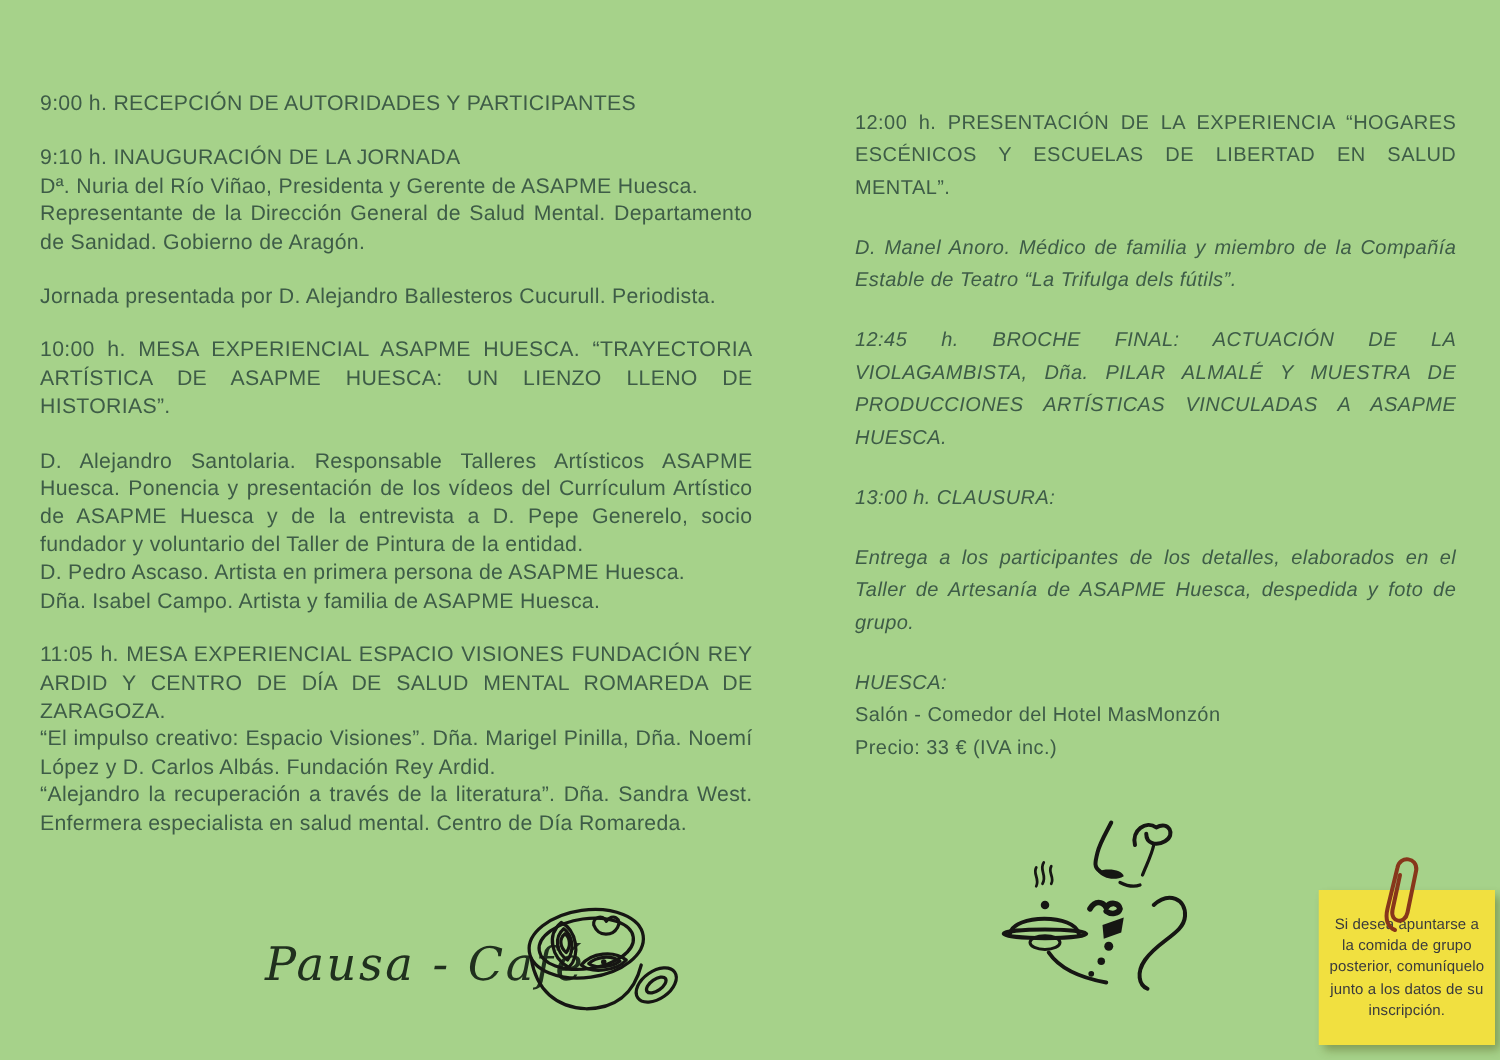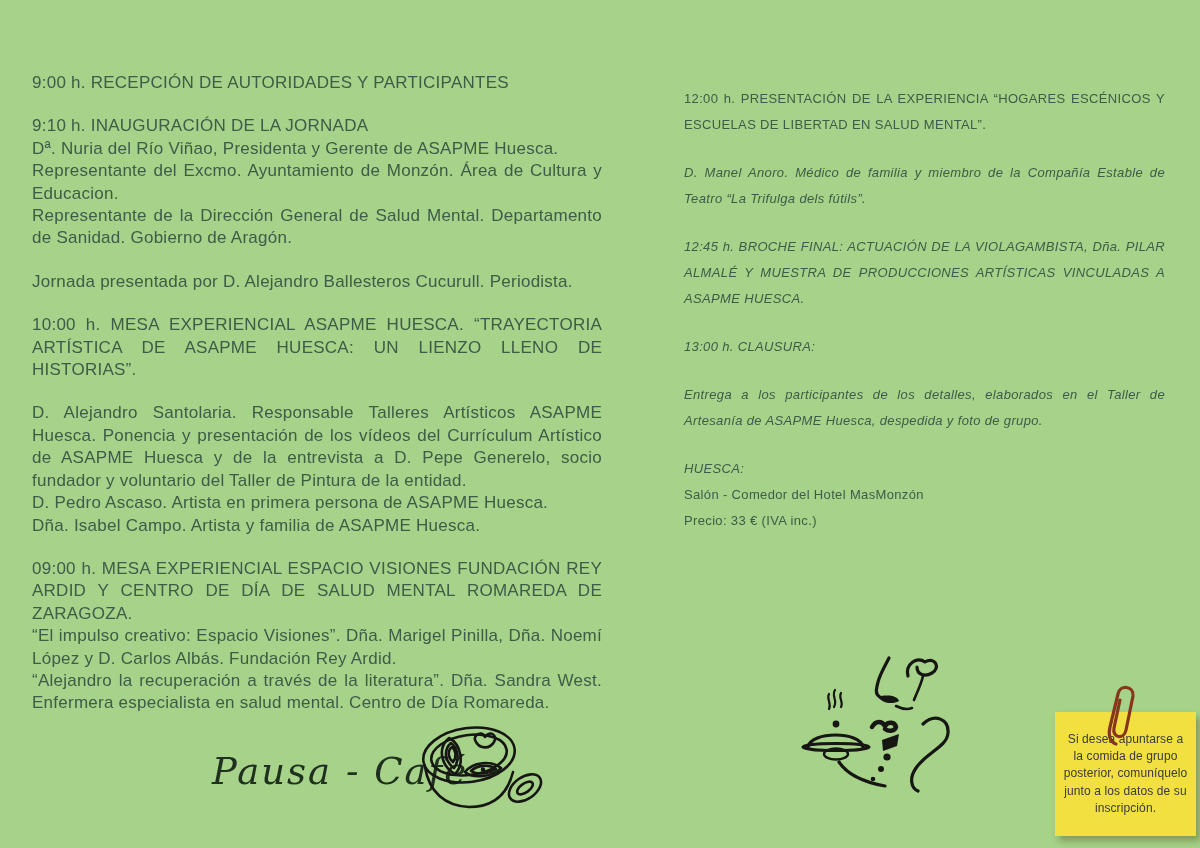--- a/index.html
+++ b/index.html
@@ -13,21 +13,21 @@
   }
   .page{position:absolute;inset:0;}
   .col{position:absolute;}
   .col p{margin:0;text-align:justify;}
   .col-left{
     left:32px;top:72px;width:570px;
     font-size:17px;line-height:22.4px;letter-spacing:0.25px;
   }
   .col-right{
     left:684px;top:86px;width:481px;
-    font-size:13px;line-height:26px;letter-spacing:0.35px;
+    font-size:16px;line-height:26px;letter-spacing:0.35px;
   }
   .col-left .gap{margin-top:21px;}
   .col-right .gap{margin-top:22px;font-style:italic;}
   .pausa{
     position:absolute;left:212px;top:750px;
     font-family:"DejaVu Serif", serif;font-style:italic;
     font-size:37px;color:#20301e;letter-spacing:2px;
     white-space:nowrap;
   }
   .cup-svg{position:absolute;left:417px;top:722px;}
@@ -45,28 +45,27 @@
 </style>
 </head>
 <body>
 
 <div class="page">
 
   <div class="col col-left">
     <p>9:00 h. RECEPCIÓN DE AUTORIDADES Y PARTICIPANTES</p>
     <p class="gap">9:10 h. INAUGURACIÓN DE LA JORNADA</p>
     <p>Dª. Nuria del Río Viñao, Presidenta y Gerente de ASAPME Huesca.</p>
-    <p>Representante del Excmo. Ayuntamiento de Monzón. Área de Cultura y Educacion.</p>
     <p>Representante de la Dirección General de Salud Mental. Departamento de Sanidad. Gobierno de Aragón.</p>
     <p class="gap">Jornada presentada por D. Alejandro Ballesteros Cucurull. Periodista.</p>
     <p class="gap">10:00 h. MESA EXPERIENCIAL ASAPME HUESCA. “TRAYECTORIA ARTÍSTICA DE ASAPME HUESCA: UN LIENZO LLENO DE HISTORIAS”.</p>
     <p class="gap">D. Alejandro Santolaria. Responsable Talleres Artísticos ASAPME Huesca. Ponencia y presentación de los vídeos del Currículum Artístico de ASAPME Huesca y de la entrevista a D. Pepe Generelo, socio fundador y voluntario del Taller de Pintura de la entidad.</p>
     <p>D. Pedro Ascaso. Artista en primera persona de ASAPME Huesca.</p>
     <p>Dña. Isabel Campo. Artista y familia de ASAPME Huesca.</p>
-    <p class="gap">09:00 h. MESA EXPERIENCIAL ESPACIO VISIONES FUNDACIÓN REY ARDID Y CENTRO DE DÍA DE SALUD MENTAL ROMAREDA DE ZARAGOZA.</p>
+    <p class="gap">11:05 h. MESA EXPERIENCIAL ESPACIO VISIONES FUNDACIÓN REY ARDID Y CENTRO DE DÍA DE SALUD MENTAL ROMAREDA DE ZARAGOZA.</p>
     <p>“El impulso creativo: Espacio Visiones”. Dña. Marigel Pinilla, Dña. Noemí López y D. Carlos Albás. Fundación Rey Ardid.</p>
     <p>“Alejandro la recuperación a través de la literatura”. Dña. Sandra West. Enfermera especialista en salud mental. Centro de Día Romareda.</p>
   </div>
 
   <div class="col col-right">
     <p>12:00 h. PRESENTACIÓN DE LA EXPERIENCIA “HOGARES ESCÉNICOS Y ESCUELAS DE LIBERTAD EN SALUD MENTAL”.</p>
     <p class="gap">D. Manel Anoro. Médico de familia y miembro de la Compañía Estable de Teatro “La Trifulga dels fútils”.</p>
     <p class="gap">12:45 h. BROCHE FINAL: ACTUACIÓN DE LA VIOLAGAMBISTA, Dña. PILAR ALMALÉ Y MUESTRA DE PRODUCCIONES ARTÍSTICAS VINCULADAS A ASAPME HUESCA.</p>
     <p class="gap">13:00 h. CLAUSURA:</p>
     <p class="gap">Entrega a los participantes de los detalles, elaborados en el Taller de Artesanía de ASAPME Huesca, despedida y foto de grupo.</p>

